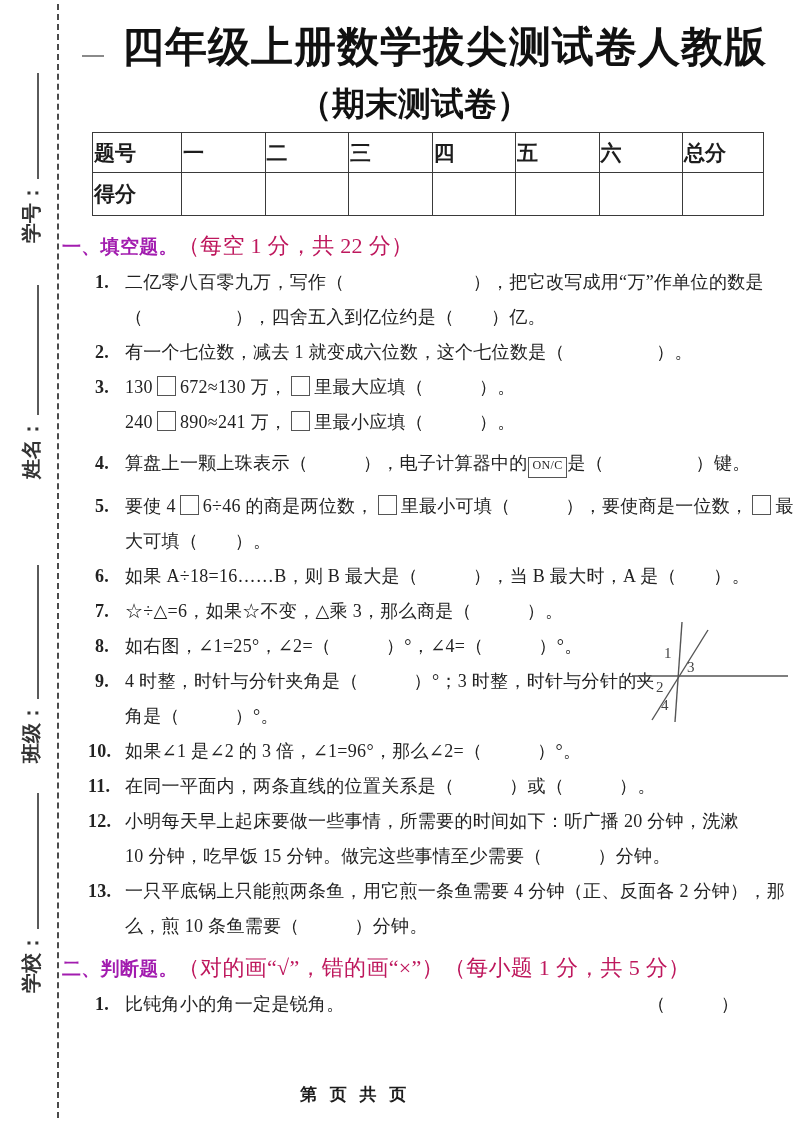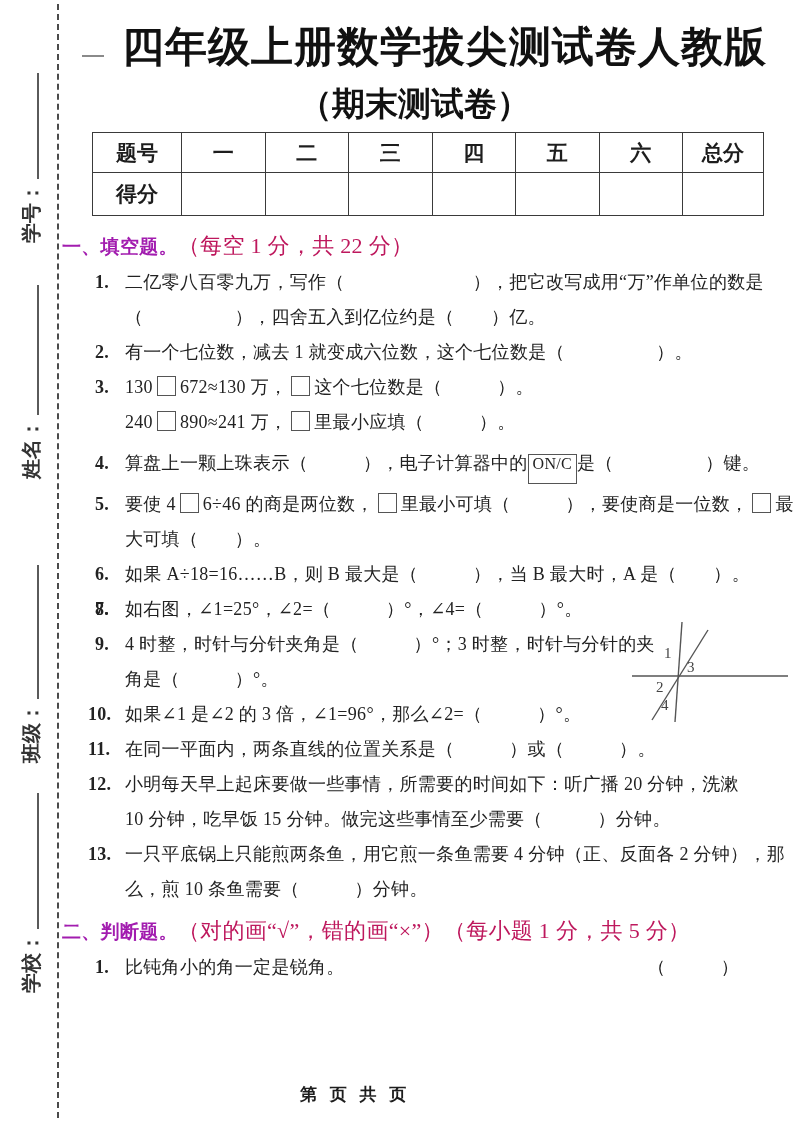--- a/index.html
+++ b/index.html
@@ -22,37 +22,37 @@
   .artifact{position:absolute;left:82px;top:55px;width:22px;border-top:2px solid #8a8a8a;}
 
   main{position:absolute;left:62px;top:0;width:705px;}
   .title{margin-top:22px;text-align:right;font-family:"Liberation Sans","DejaVu Sans",sans-serif;
     font-weight:600;font-size:42px;line-height:50px;color:#111;letter-spacing:1px;}
   .subtitle{margin-top:12px;text-align:center;font-family:"Liberation Sans","DejaVu Sans",sans-serif;
     font-weight:600;font-size:33px;line-height:40px;color:#111;}
   .info{margin-top:14px;height:22px;line-height:22px;text-align:right;padding-right:4px;
     font-family:"Liberation Sans","DejaVu Sans",sans-serif;font-weight:500;font-size:17px;color:#1d1d1d;}
   table.score{border-collapse:collapse;table-layout:fixed;width:672px;margin:8px 0 0 30px;}
-  table.score td{border:1.6px solid #3a3a3a;text-align:center;vertical-align:middle;
+  table.score td{border:1.6px solid #3a3a3a;text-align:left;vertical-align:middle;
     font-family:"Liberation Sans","DejaVu Sans",sans-serif;font-weight:600;font-size:21px;color:#1d1d1d;}
   table.score tr:first-child td{height:37px;}
   table.score tr:last-child td{height:40px;}
   table.score td:first-child{width:86px;}
   table.score td:last-child{width:78px;}
 
   .body-text{font-size:18px;letter-spacing:0.3px;}
   .sec-head{margin-top:12px;line-height:35px;white-space:nowrap;}
   .sec-title{font-family:"Liberation Sans","DejaVu Sans",sans-serif;font-weight:700;font-size:19px;color:#a21caf;}
   .sec-note{font-size:22px;color:#be185d;}
   .q{position:relative;padding-left:63px;line-height:35px;white-space:nowrap;}
   .qno{position:absolute;left:33px;font-weight:700;font-size:18px;}
   .q.wide .qno{left:26px;}
   .mt6{margin-top:6px;}
   .sq{display:inline-block;width:17px;height:18px;border:1.3px solid #555;vertical-align:-3px;margin:0 4px;background:#fff;}
-  .keybox{border:1.3px solid #555;padding:0 4px 11px 4px;font-size:16px;}
+  .keybox{border:1.3px solid #555;padding:0 4px 5px 4px;font-size:12px;}
   .judge{display:flex;}
   .judge .blank{margin-left:auto;margin-right:28px;}
 
   .figure{position:absolute;left:628px;top:612px;}
   .figure line{stroke:#555;stroke-width:1.4;}
   .figure text{font-size:15px;fill:#444;font-family:"Liberation Serif",serif;}
 
   .footer{position:absolute;left:300px;top:1083px;width:168px;text-align:left;
     font-family:"Liberation Sans","DejaVu Sans",sans-serif;font-weight:600;font-size:17px;
     letter-spacing:4px;color:#1d1d1d;}
@@ -122,21 +122,21 @@
       </div>
       <div class="q">
         <span>（　　　　　），四舍五入到亿位约是（　　）亿。</span>
       </div>
 
       <div class="q">
         <span class="qno">2.</span><span>有一个七位数，减去 1 就变成六位数，这个七位数是（　　　　　）。</span>
       </div>
 
       <div class="q">
-        <span class="qno">3.</span><span>130</span><span class="sq"></span><span>672≈130 万，</span><span class="sq"></span><span>这个七位数是（　　　）。</span>
+        <span class="qno">3.</span><span>130</span><span class="sq"></span><span>672≈130 万，</span><span class="sq"></span><span>里最大应填（　　　）。</span>
       </div>
       <div class="q">
         <span>240</span><span class="sq"></span><span>890≈241 万，</span><span class="sq"></span><span>里最小应填（　　　）。</span>
       </div>
 
       <div class="q mt6">
         <span class="qno">4.</span><span>算盘上一颗上珠表示（　　　），电子计算器中的</span><span class="keybox">ON/C</span><span>是（　　　　　）键。</span>
       </div>
 
       <div class="q mt6">
@@ -144,21 +144,21 @@
       </div>
       <div class="q">
         <span>大可填（　　）。</span>
       </div>
 
       <div class="q">
         <span class="qno">6.</span><span>如果 A÷18=16……B，则 B 最大是（　　　），当 B 最大时，A 是（　　）。</span>
       </div>
 
       <div class="q">
-        <span class="qno">7.</span>
+        <span class="qno">7.</span><span>☆÷△=6，如果☆不变，△乘 3，那么商是（　　　）。</span>
       </div>
 
       <div class="q">
         <span class="qno">8.</span><span>如右图，∠1=25°，∠2=（　　　）°，∠4=（　　　）°。</span>
       </div>
 
       <div class="q">
         <span class="qno">9.</span><span>4 时整，时针与分针夹角是（　　　）°；3 时整，时针与分针的夹</span>
       </div>
       <div class="q">

